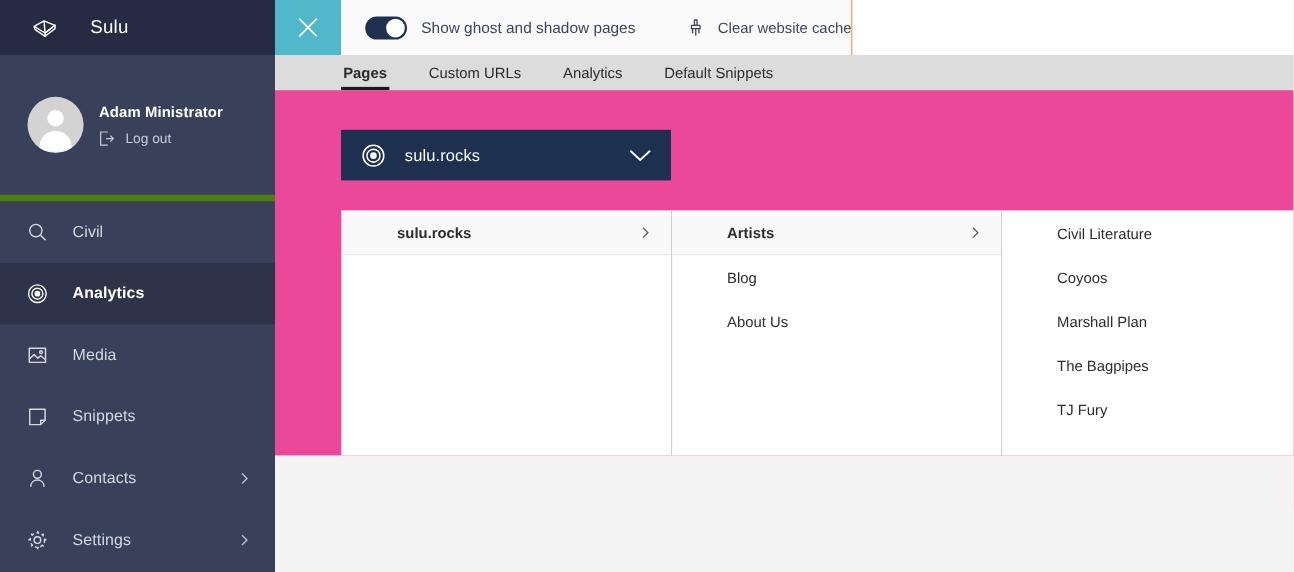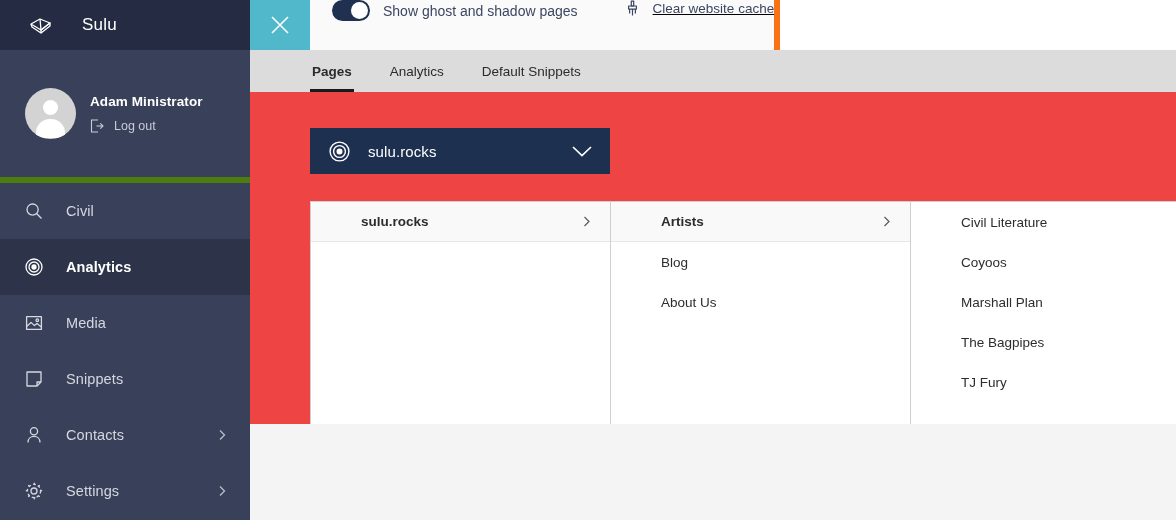--- a/index.html
+++ b/index.html
@@ -96,62 +96,62 @@
   .close-btn {
     width: 60px; flex: 0 0 60px;
     background: #51b7ca;
     display: flex; align-items: center; justify-content: center;
     cursor: pointer;
   }
   .close-x { width: 22px; height: 22px; display: block; }
   .toolbar {
     flex: 0 0 462px;
     background: #fafafa;
-    display: flex; align-items: flex-start;
-    border-right: 6px solid #f97316;
+    display: flex; align-items: center;
+    border-right: 1px solid #f97316;
     padding-left: 22px;
   }
   .toolbar-filler { flex: 1; background: #ffffff; }
   .toggle-group { display: flex; align-items: center; cursor: pointer; }
   .switch {
     width: 38px; height: 21px; border-radius: 11px;
     background: #1f3050; position: relative; flex: 0 0 38px;
   }
   .switch .knob {
     position: absolute; width: 17px; height: 17px; border-radius: 50%;
     background: #ffffff; top: 2px; left: 19px;
   }
   .toggle-label {
     font-size: 14px; color: #3d4661; margin-left: 13px; white-space: nowrap;
   }
   .cache-btn {
-    display: flex; align-items: center; margin-left: 46px; cursor: pointer; text-decoration: underline;
+    display: flex; align-items: center; margin-left: 46px; cursor: pointer;
   }
   .brush-icon { width: 17px; height: 17px; display: block; }
   .cache-label { font-size: 13.5px; color: #3d4661; margin-left: 12px; white-space: nowrap; }
 
   .tabbar {
-    height: 42px;
+    height: 32px;
     background: #dcdcdc;
     display: flex; align-items: stretch;
     padding-left: 60px;
   }
   .tab {
     display: flex; align-items: center;
     padding: 0 2px; margin-right: 34px;
     font-size: 13.5px; color: #2b2b2b;
     cursor: pointer; position: relative;
   }
   .tab.active { font-weight: 700; }
   .tab.active::after {
     content: ""; position: absolute; left: 0; right: 0; bottom: 0;
     height: 3px; background: #1a1a1a;
   }
 
-  .content { position: relative; height: 332px; background: #ef4444; }
+  .content { position: relative; height: 332px; background: #ec4899; }
 
   .webspace-select {
     position: absolute; left: 60px; top: 36px;
     width: 300px; height: 46px;
     background: #1d3050;
     display: flex; align-items: center;
     padding: 0 17px 0 18px;
     cursor: pointer;
   }
   .ws-target { width: 23px; height: 23px; flex: 0 0 23px; display: block; }
@@ -340,20 +340,23 @@
       </div>
 
       <div class="toolbar-filler"></div>
     </div>
 
     <div class="tabbar">
       <div class="tab active">
         <span>Pages</span>
       </div>
       <div class="tab">
+        <span>Custom URLs</span>
+      </div>
+      <div class="tab">
         <span>Analytics</span>
       </div>
       <div class="tab">
         <span>Default Snippets</span>
       </div>
     </div>
 
     <div class="content">
 
       <div class="webspace-select">

